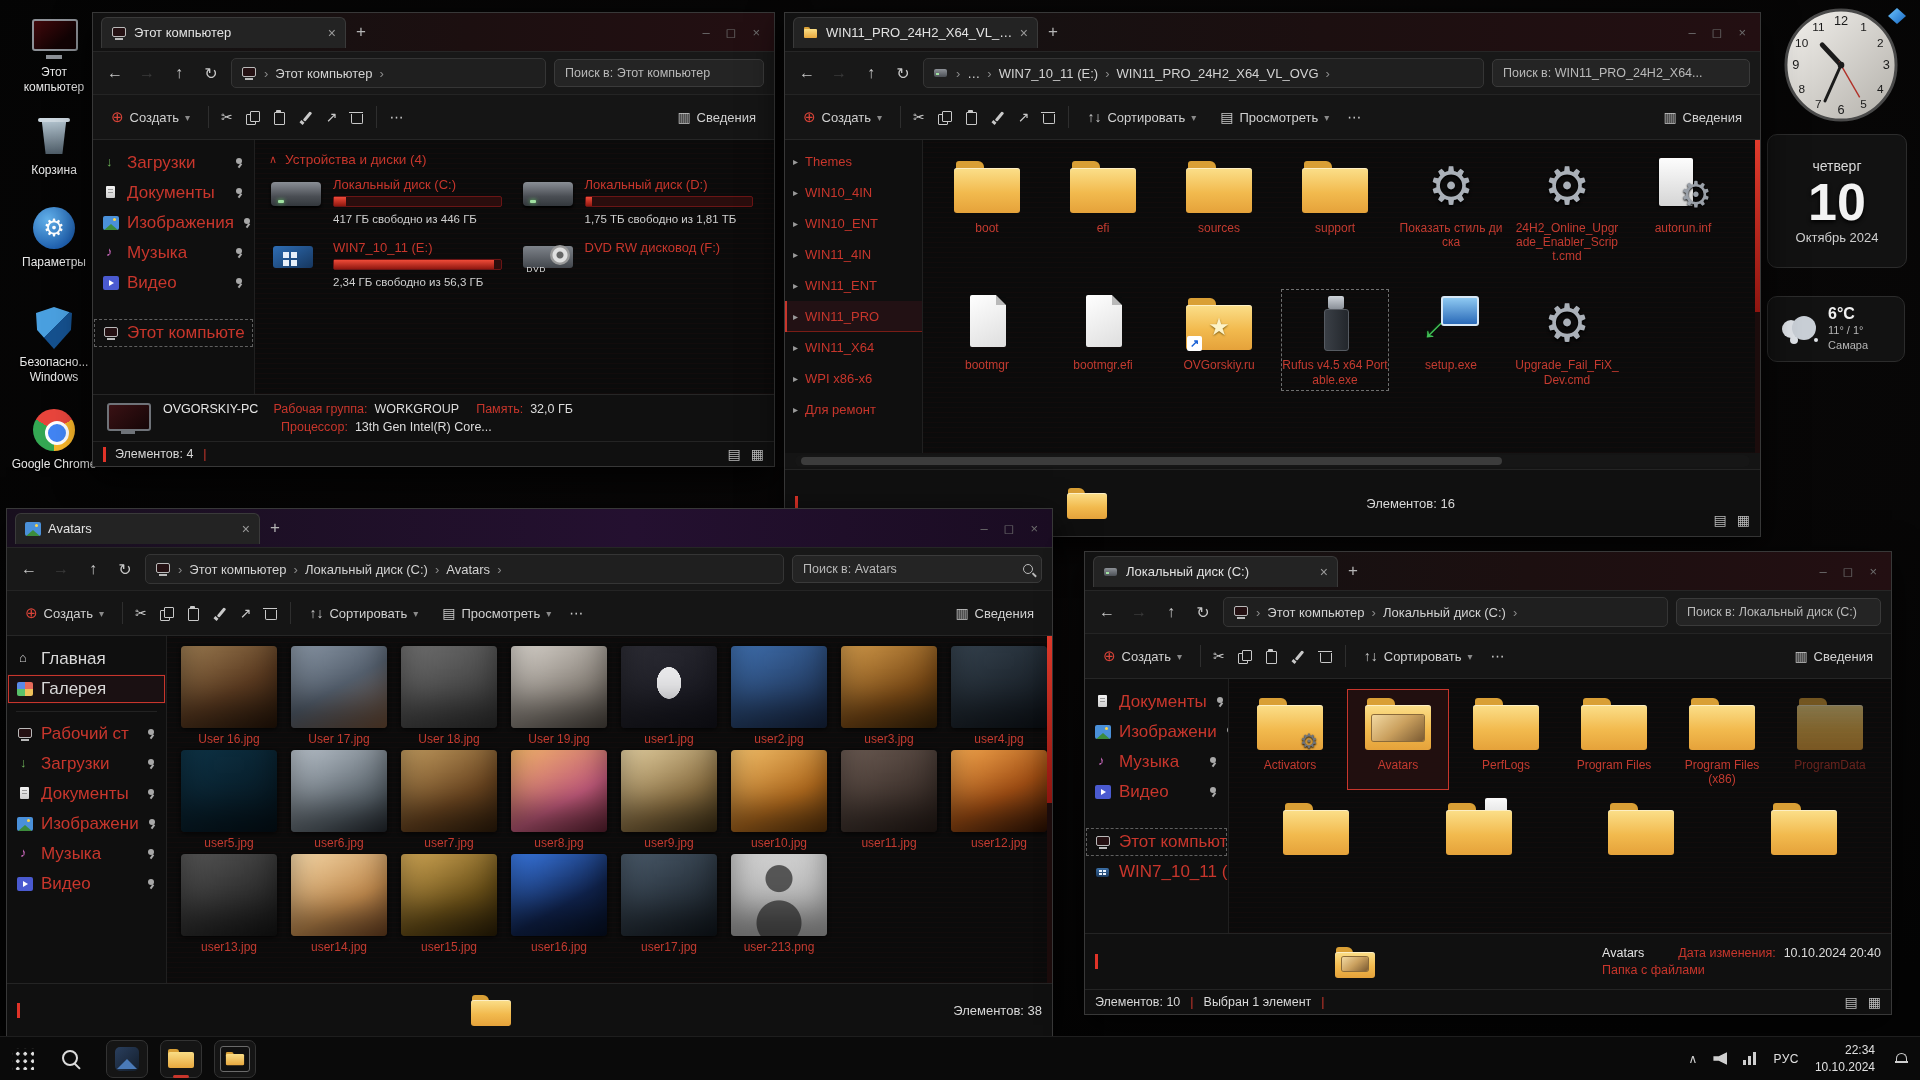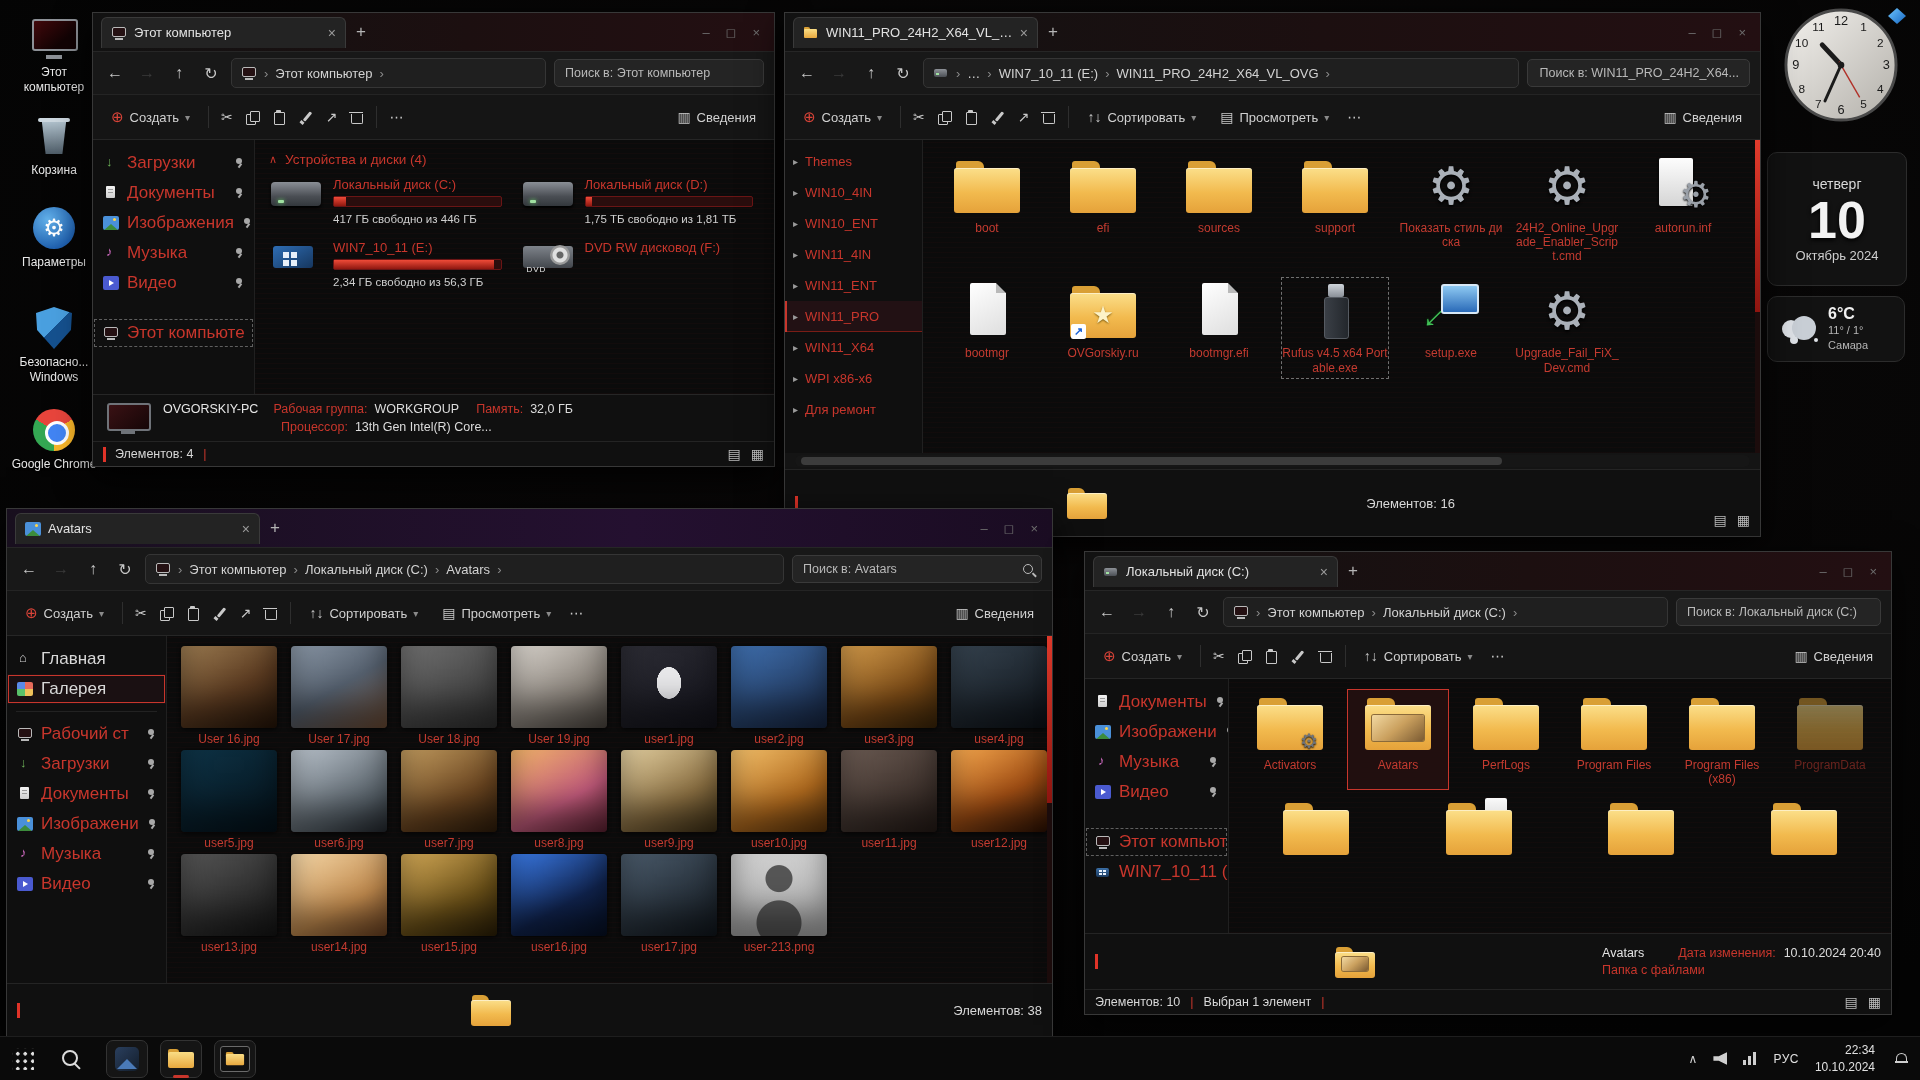--- a/index.html
+++ b/index.html
@@ -169,21 +169,21 @@
   .pcrow{display:flex;gap:7px;align-items:baseline;white-space:nowrap;font-size:12.5px;line-height:1.45}
   .pcname{color:#e6e6e6;margin-right:8px}
   .pclabel{color:#c8362c}
   .pcval{color:#dcdcdc;margin-right:10px}
 
   
   .tree{width:138px;border-right:1px solid #202020;background:#0f0f0f;padding-top:6px;box-sizing:border-box;flex:none}
   .titem{height:31px;display:flex;align-items:center;gap:7px;padding:0 8px;color:#c8362c;font-size:13px;white-space:nowrap;overflow:hidden}
   .texp{color:#9a9a9a;font-size:10px;flex:none}
   .titem.sel{background:#221114;box-shadow:inset 2px 0 0 #c8362c,inset 0 -1px 0 #7a1d16}
-  .files{flex:1;min-width:0;position:relative;display:grid;grid-template-columns:repeat(7,112px);gap:10px 4px;
+  .files{flex:1;min-width:0;position:relative;display:grid;grid-template-columns:repeat(7,112px);gap:22px 4px;
          align-content:start;padding:12px 14px 6px 10px;
          background:#0b0b0b repeating-linear-gradient(0deg,rgba(190,30,30,.035) 0 1px,transparent 1px 5px)}
   .fcell{width:108px;display:flex;flex-direction:column;gap:5px;padding:4px 0}
   .fcell.selected{outline:1px solid #c8362c;outline-offset:-1px;background:#210f0f}
   .fcell.dashed{outline:1px dashed #6f6f6f;outline-offset:-1px}
   .flabel{color:#c43b30;font-size:12px;line-height:1.18;text-align:center;word-break:break-all;
           display:-webkit-box;-webkit-line-clamp:3;-webkit-box-orient:vertical;overflow:hidden}
   .vscroll{position:absolute;top:0;right:0;width:5px;bottom:0;background:#1c0c0c}
   .vthumb{position:absolute;top:0;left:0;right:0;height:55%;background:linear-gradient(#e23b2c,#8f1510)}
   .hscroll{height:12px;margin:2px 10px;background:#161616;border-radius:6px;position:relative}
@@ -231,21 +231,21 @@
   .art-security::before{content:"";position:absolute;left:6px;top:1px;width:36px;height:42px;
       clip-path:polygon(50% 0,100% 14%,97% 55%,50% 100%,3% 55%,0 14%);
       background:linear-gradient(135deg,#4aa0e0 0 50%,#15518f 50%)}
   .art-chrome::before{content:"";position:absolute;left:3px;top:1px;width:42px;height:42px;border-radius:50%;
       background:conic-gradient(from -60deg,#e8453c 0 120deg,#f7b529 0 240deg,#34a853 0 360deg)}
   .art-chrome::after{content:"";position:absolute;left:15px;top:13px;width:18px;height:18px;border-radius:50%;
       background:#4285f4;border:3px solid #fff}
 
   
   .clockw{position:absolute;left:1782px;top:6px;width:118px;height:118px}
-  .datew{position:absolute;left:1767px;top:152px;width:138px;height:132px;background:#121212;border:1px solid #2c2c2c;
+  .datew{position:absolute;left:1767px;top:134px;width:138px;height:132px;background:#121212;border:1px solid #2c2c2c;
          border-radius:10px;display:flex;flex-direction:column;align-items:center;justify-content:center;gap:2px}
   .dw-weekday{font-size:14px;color:#d8d8d8}
   .dw-day{font-size:52px;color:#f2f2f2;line-height:1;font-weight:bold;text-shadow:0 2px 4px #000}
   .dw-month{font-size:13px;color:#cfcfcf}
   .weatherw{position:absolute;left:1767px;top:296px;width:138px;height:66px;background:#121212;border:1px solid #2c2c2c;
             border-radius:10px;display:flex;align-items:center;gap:10px;padding:0 10px;box-sizing:border-box}
   .cloud{position:relative;width:40px;height:26px;flex:none}
   .cloud::before{content:"";position:absolute;left:4px;top:4px;width:18px;height:18px;border-radius:50%;background:#dfe3e8}
   .cloud::after{content:"";position:absolute;left:14px;top:0;width:24px;height:24px;border-radius:50%;background:#c9cfd6;
       box-shadow:-10px 12px 0 -8px #dfe3e8,12px 12px 0 -10px #dfe3e8}
@@ -534,21 +534,21 @@
     <div class="addr">
       <span class="sico mi-drive"></span>
       <span class="crumb-sep">›</span>
       <span class="crumb">…</span>
       <span class="crumb-sep">›</span>
       <span class="crumb">WIN7_10_11 (E:)</span>
       <span class="crumb-sep">›</span>
       <span class="crumb">WIN11_PRO_24H2_X64_VL_OVG</span>
       <span class="crumb-sep">›</span>
     </div>
-    <span class="searchbox"><input class="search" style="width: 223px; text-align: right;" placeholder="Поиск в: WIN11_PRO_24H2_X64..."></span>
+    <span class="searchbox"><input class="search" style="width: 258px;" placeholder="Поиск в: WIN11_PRO_24H2_X64..."></span>
   </div>
   <div class="toolbar">
     <button class="tbtn">
       <span class="plus">⊕</span>
       <span>Создать</span>
       <span class="chev">▾</span>
     </button>
     <span class="tsep"></span>
     <span class="ticon">✂</span>
     <span class="icn icn-copy"></span>
@@ -667,34 +667,34 @@
         </div>
         <div class="fcell">
           <span class="ficon doc">
             <span class="fi-a"></span>
             <span class="fi-b"></span>
             <span class="fi-c"></span>
           </span>
           <span class="flabel">bootmgr</span>
         </div>
         <div class="fcell">
+          <span class="ficon doc">
+            <span class="fi-a"></span>
+            <span class="fi-b"></span>
+            <span class="fi-c"></span>
+          </span>
+          <span class="flabel">bootmgr.efi</span>
+        </div>
+        <div class="fcell">
           <span class="ficon folder-star">
             <span class="fi-a"></span>
             <span class="fi-b"></span>
             <span class="fi-c"></span>
           </span>
           <span class="flabel">OVGorskiy.ru</span>
-        </div>
-        <div class="fcell">
-          <span class="ficon doc">
-            <span class="fi-a"></span>
-            <span class="fi-b"></span>
-            <span class="fi-c"></span>
-          </span>
-          <span class="flabel">bootmgr.efi</span>
         </div>
         <div class="fcell dashed">
           <span class="ficon usb">
             <span class="fi-a"></span>
             <span class="fi-b"></span>
           </span>
           <span class="flabel">Rufus v4.5 x64 Portable.exe</span>
         </div>
         <div class="fcell">
           <span class="ficon setup">

